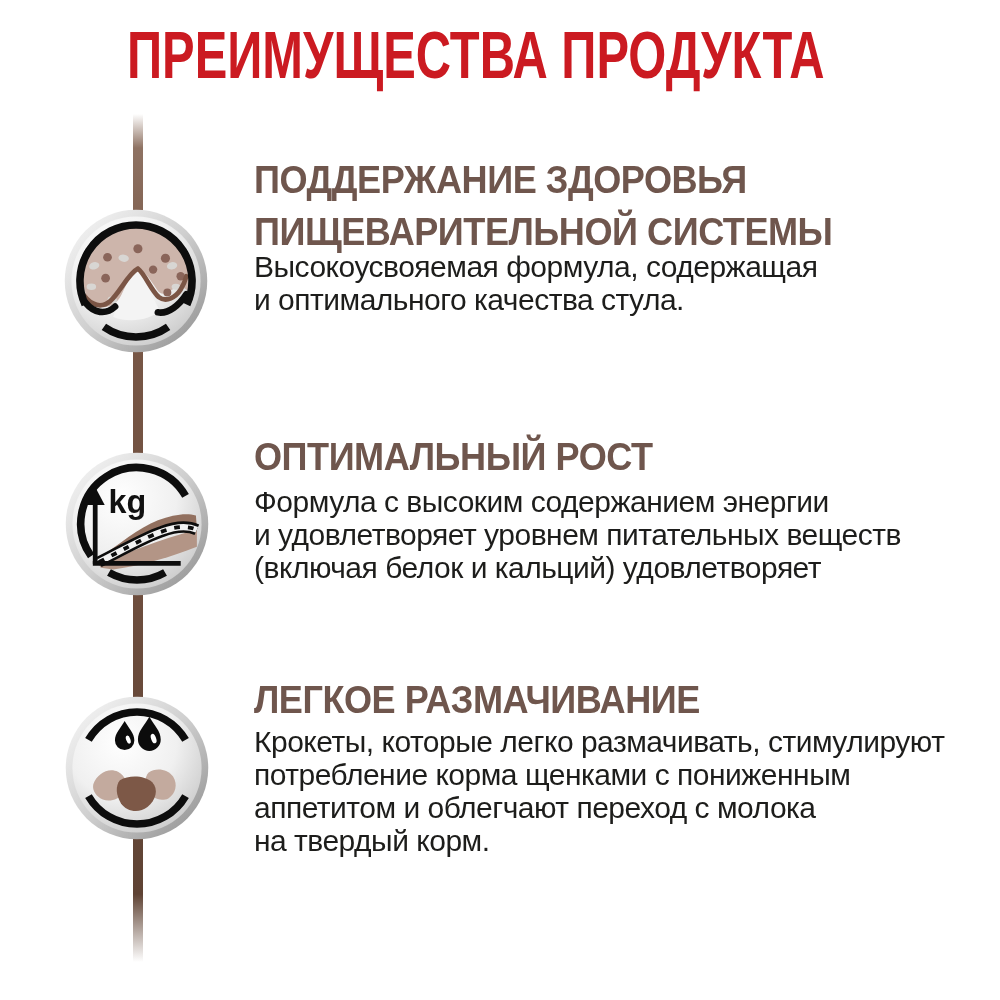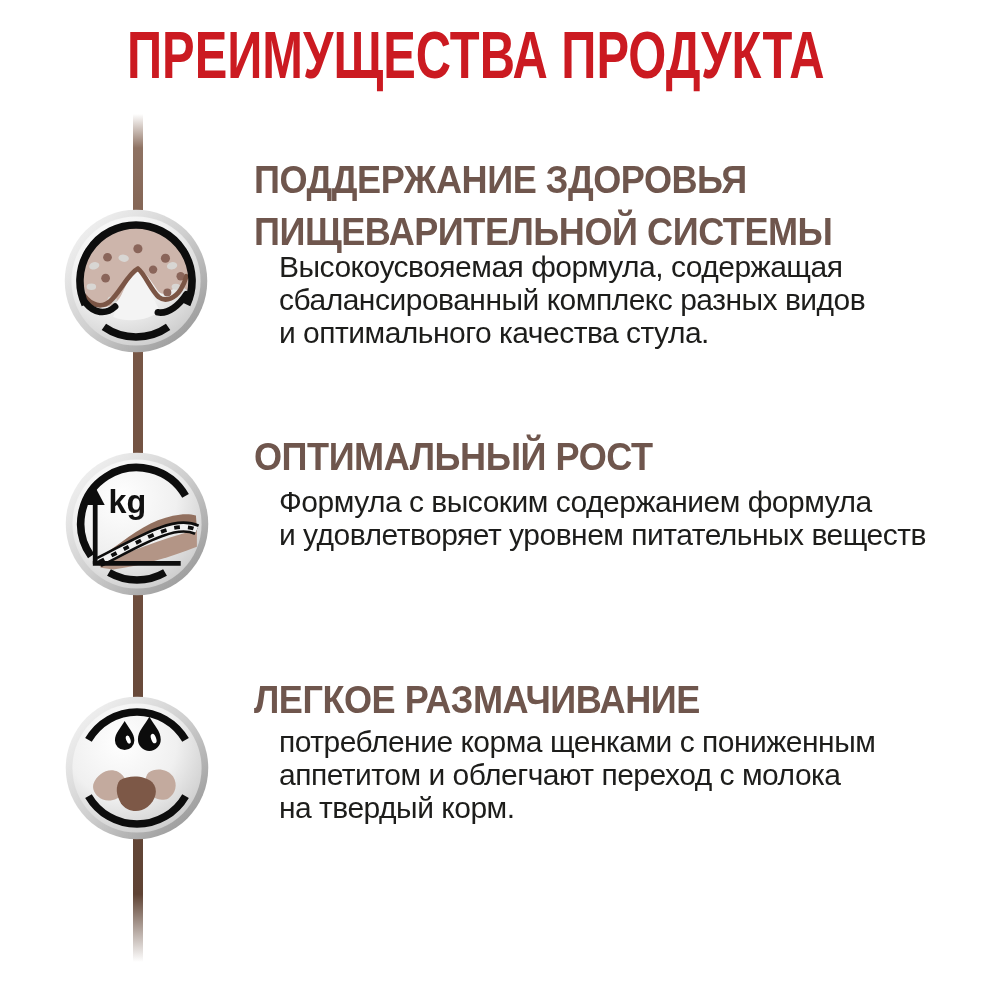--- a/index.html
+++ b/index.html
@@ -24,21 +24,21 @@
   .icon-digestive{left:60px;top:205px;}
   .icon-growth{left:61px;top:448px;}
   .icon-soak{left:61px;top:692px;}
   .section-heading{
     position:absolute;left:254px;z-index:3;margin:0;
     font-size:38px;line-height:52px;font-weight:700;white-space:nowrap;
     color:#6f564d;transform:scaleX(0.95);transform-origin:left top;letter-spacing:-0.5px;
   }
   .section-body{
     position:absolute;left:254px;z-index:3;
-    font-size:30px;line-height:33px;font-weight:400;color:#1d1d1b;letter-spacing:-0.5px;margin-left:25px;
+    font-size:30px;line-height:33px;font-weight:400;color:#1d1d1b;letter-spacing:-0.5px;
   }
   .section-body div{white-space:nowrap;}
   .h-sec1{top:154px;}
   .b-sec1{top:250px;}
   .h-sec2{top:431px;}
   .b-sec2{top:485px;}
   .h-sec3{top:674px;}
   .b-sec3{top:725px;}
   .kg-label{font-family:"Liberation Sans","DejaVu Sans",sans-serif;font-weight:700;}
 </style>
@@ -157,34 +157,35 @@
       <path d="M62,93 C72,87 88,88 96,95 C103,102 100,114 91,121 C82,128 69,126 63,117 C58,109 57,99 62,93 Z" fill="#7d5847"></path>
     </svg>
   </div>
 
   <h2 class="section-heading h-sec1">
     <div>ПОДДЕРЖАНИЕ ЗДОРОВЬЯ</div>
     <div>ПИЩЕВАРИТЕЛЬНОЙ СИСТЕМЫ</div>
   </h2>
   <div class="section-body b-sec1">
     <div>Высокоусвояемая формула, содержащая</div>
-    <div>сбалансированный комплекс разных видов</div>
     <div>и оптимального качества стула.</div>
   </div>
 
   <h2 class="section-heading h-sec2">
     <div>ОПТИМАЛЬНЫЙ РОСТ</div>
   </h2>
   <div class="section-body b-sec2">
-    <div>Формула с высоким содержанием формула</div>
+    <div>Формула с высоким содержанием энергии</div>
     <div>и удовлетворяет уровнем питательных веществ</div>
+    <div>(включая белок и кальций) удовлетворяет</div>
   </div>
 
   <h2 class="section-heading h-sec3">
     <div>ЛЕГКОЕ РАЗМАЧИВАНИЕ</div>
   </h2>
   <div class="section-body b-sec3">
+    <div>Крокеты, которые легко размачивать, стимулируют</div>
     <div>потребление корма щенками с пониженным</div>
     <div>аппетитом и облегчают переход с молока</div>
     <div>на твердый корм.</div>
   </div>
 
 </div>
 
 </body></html>

